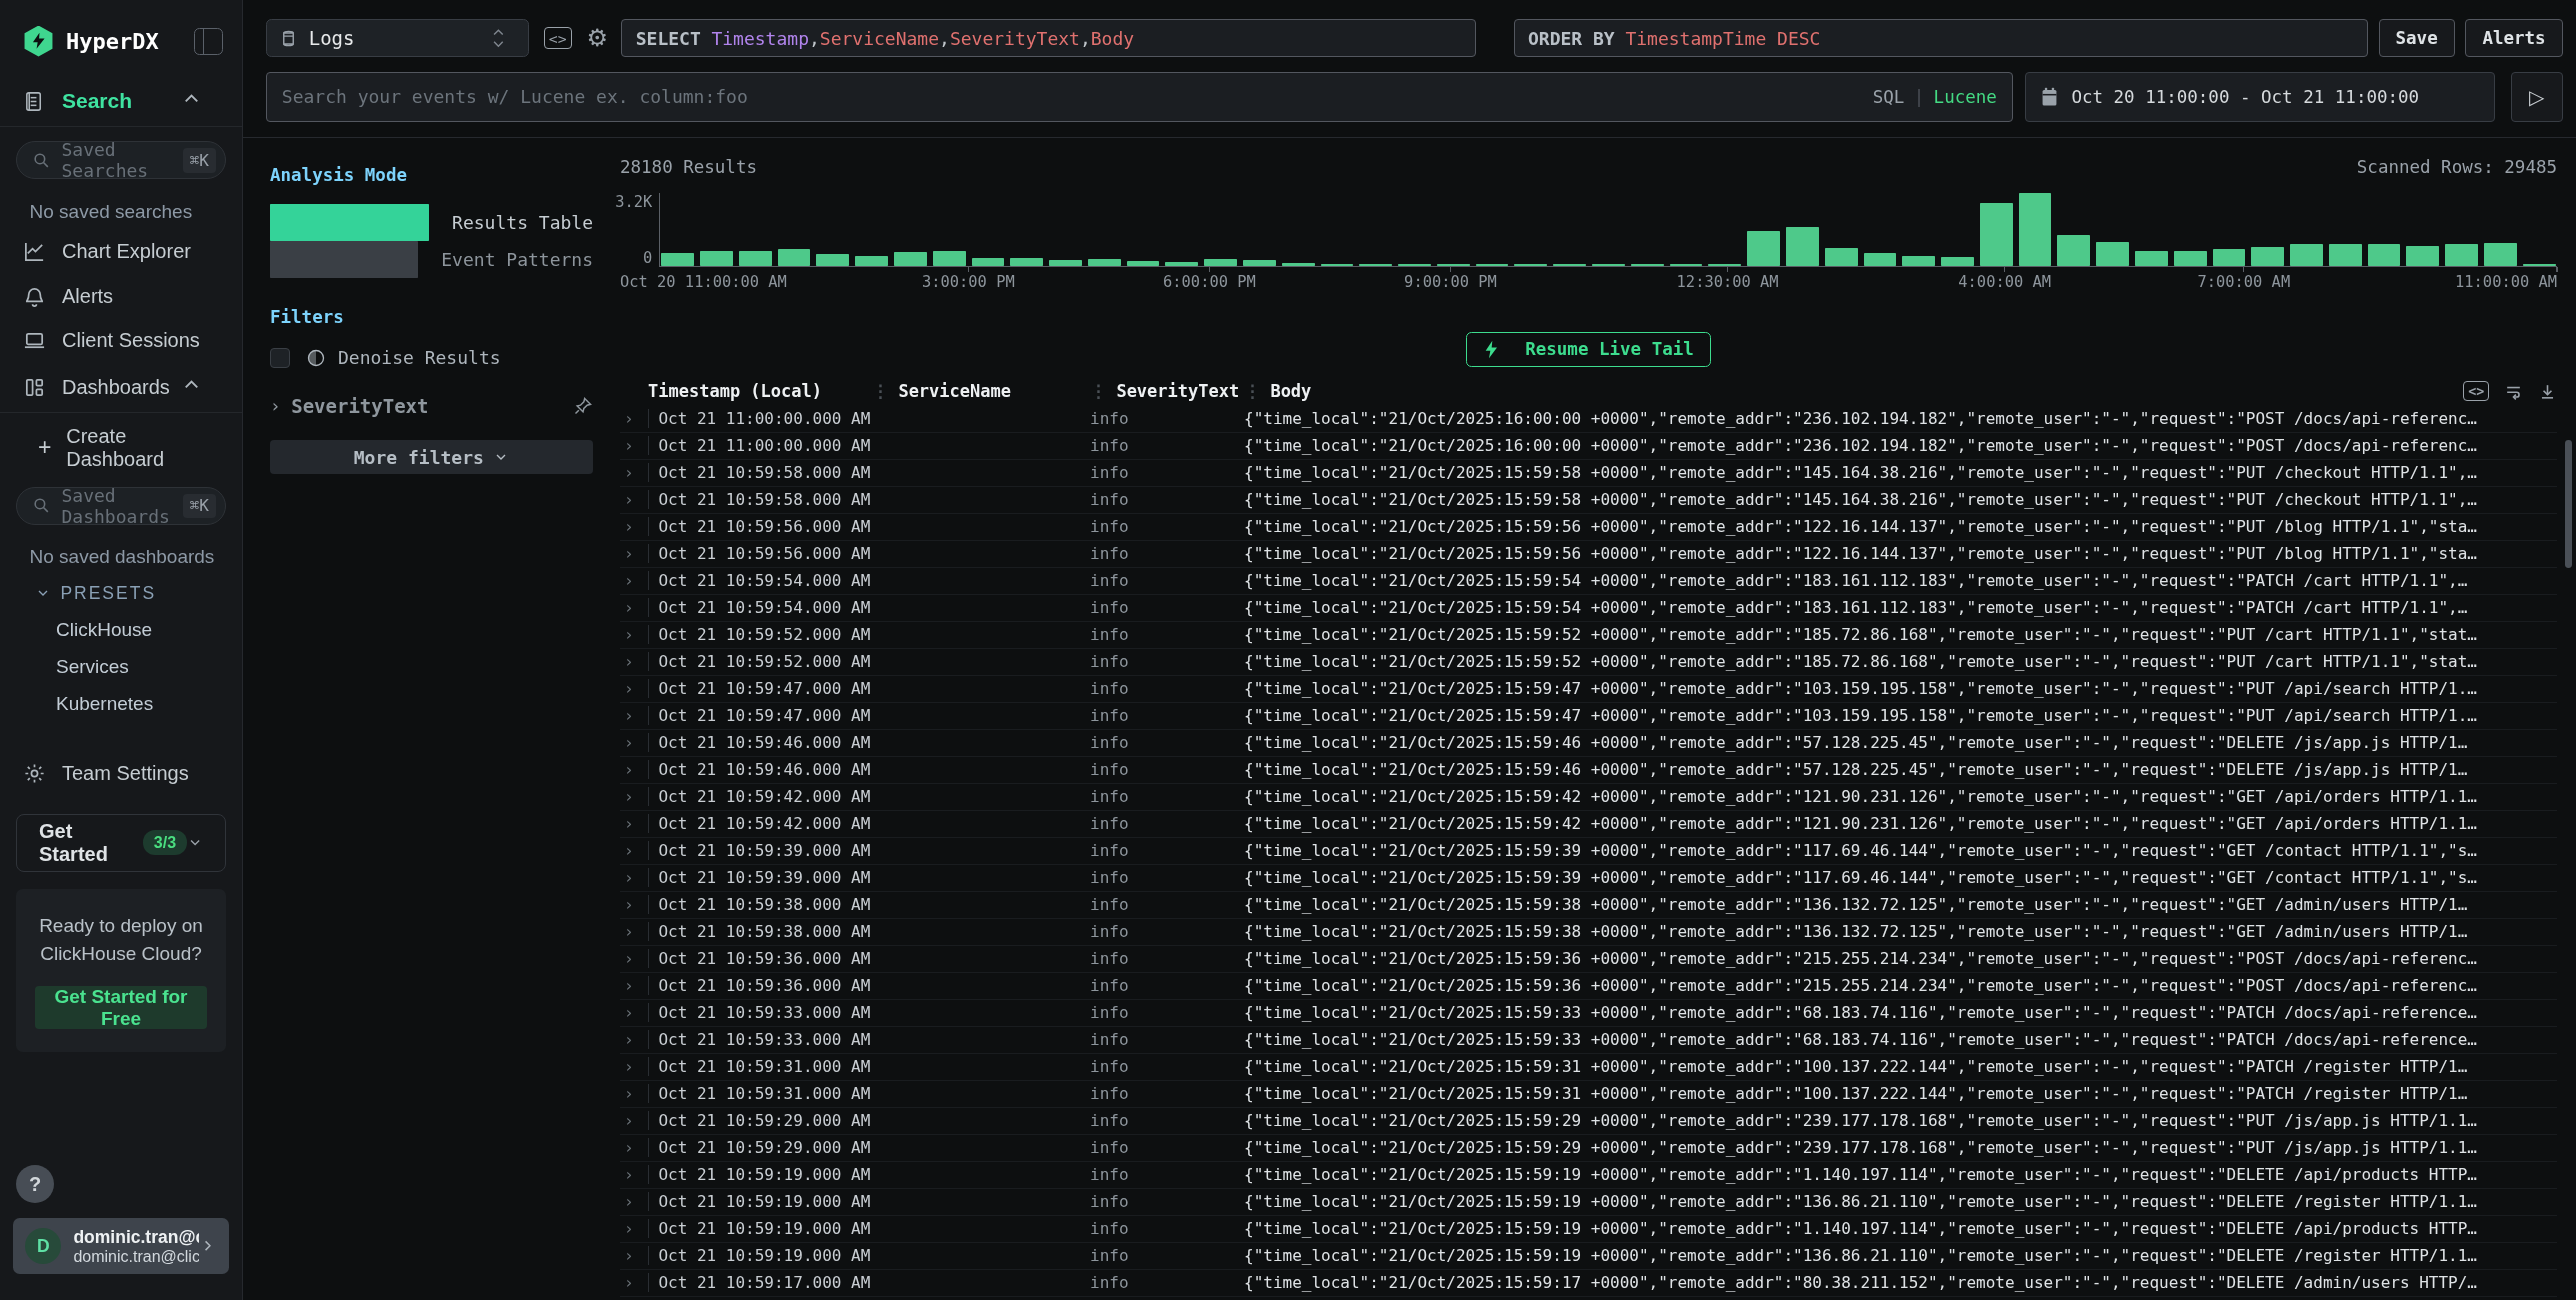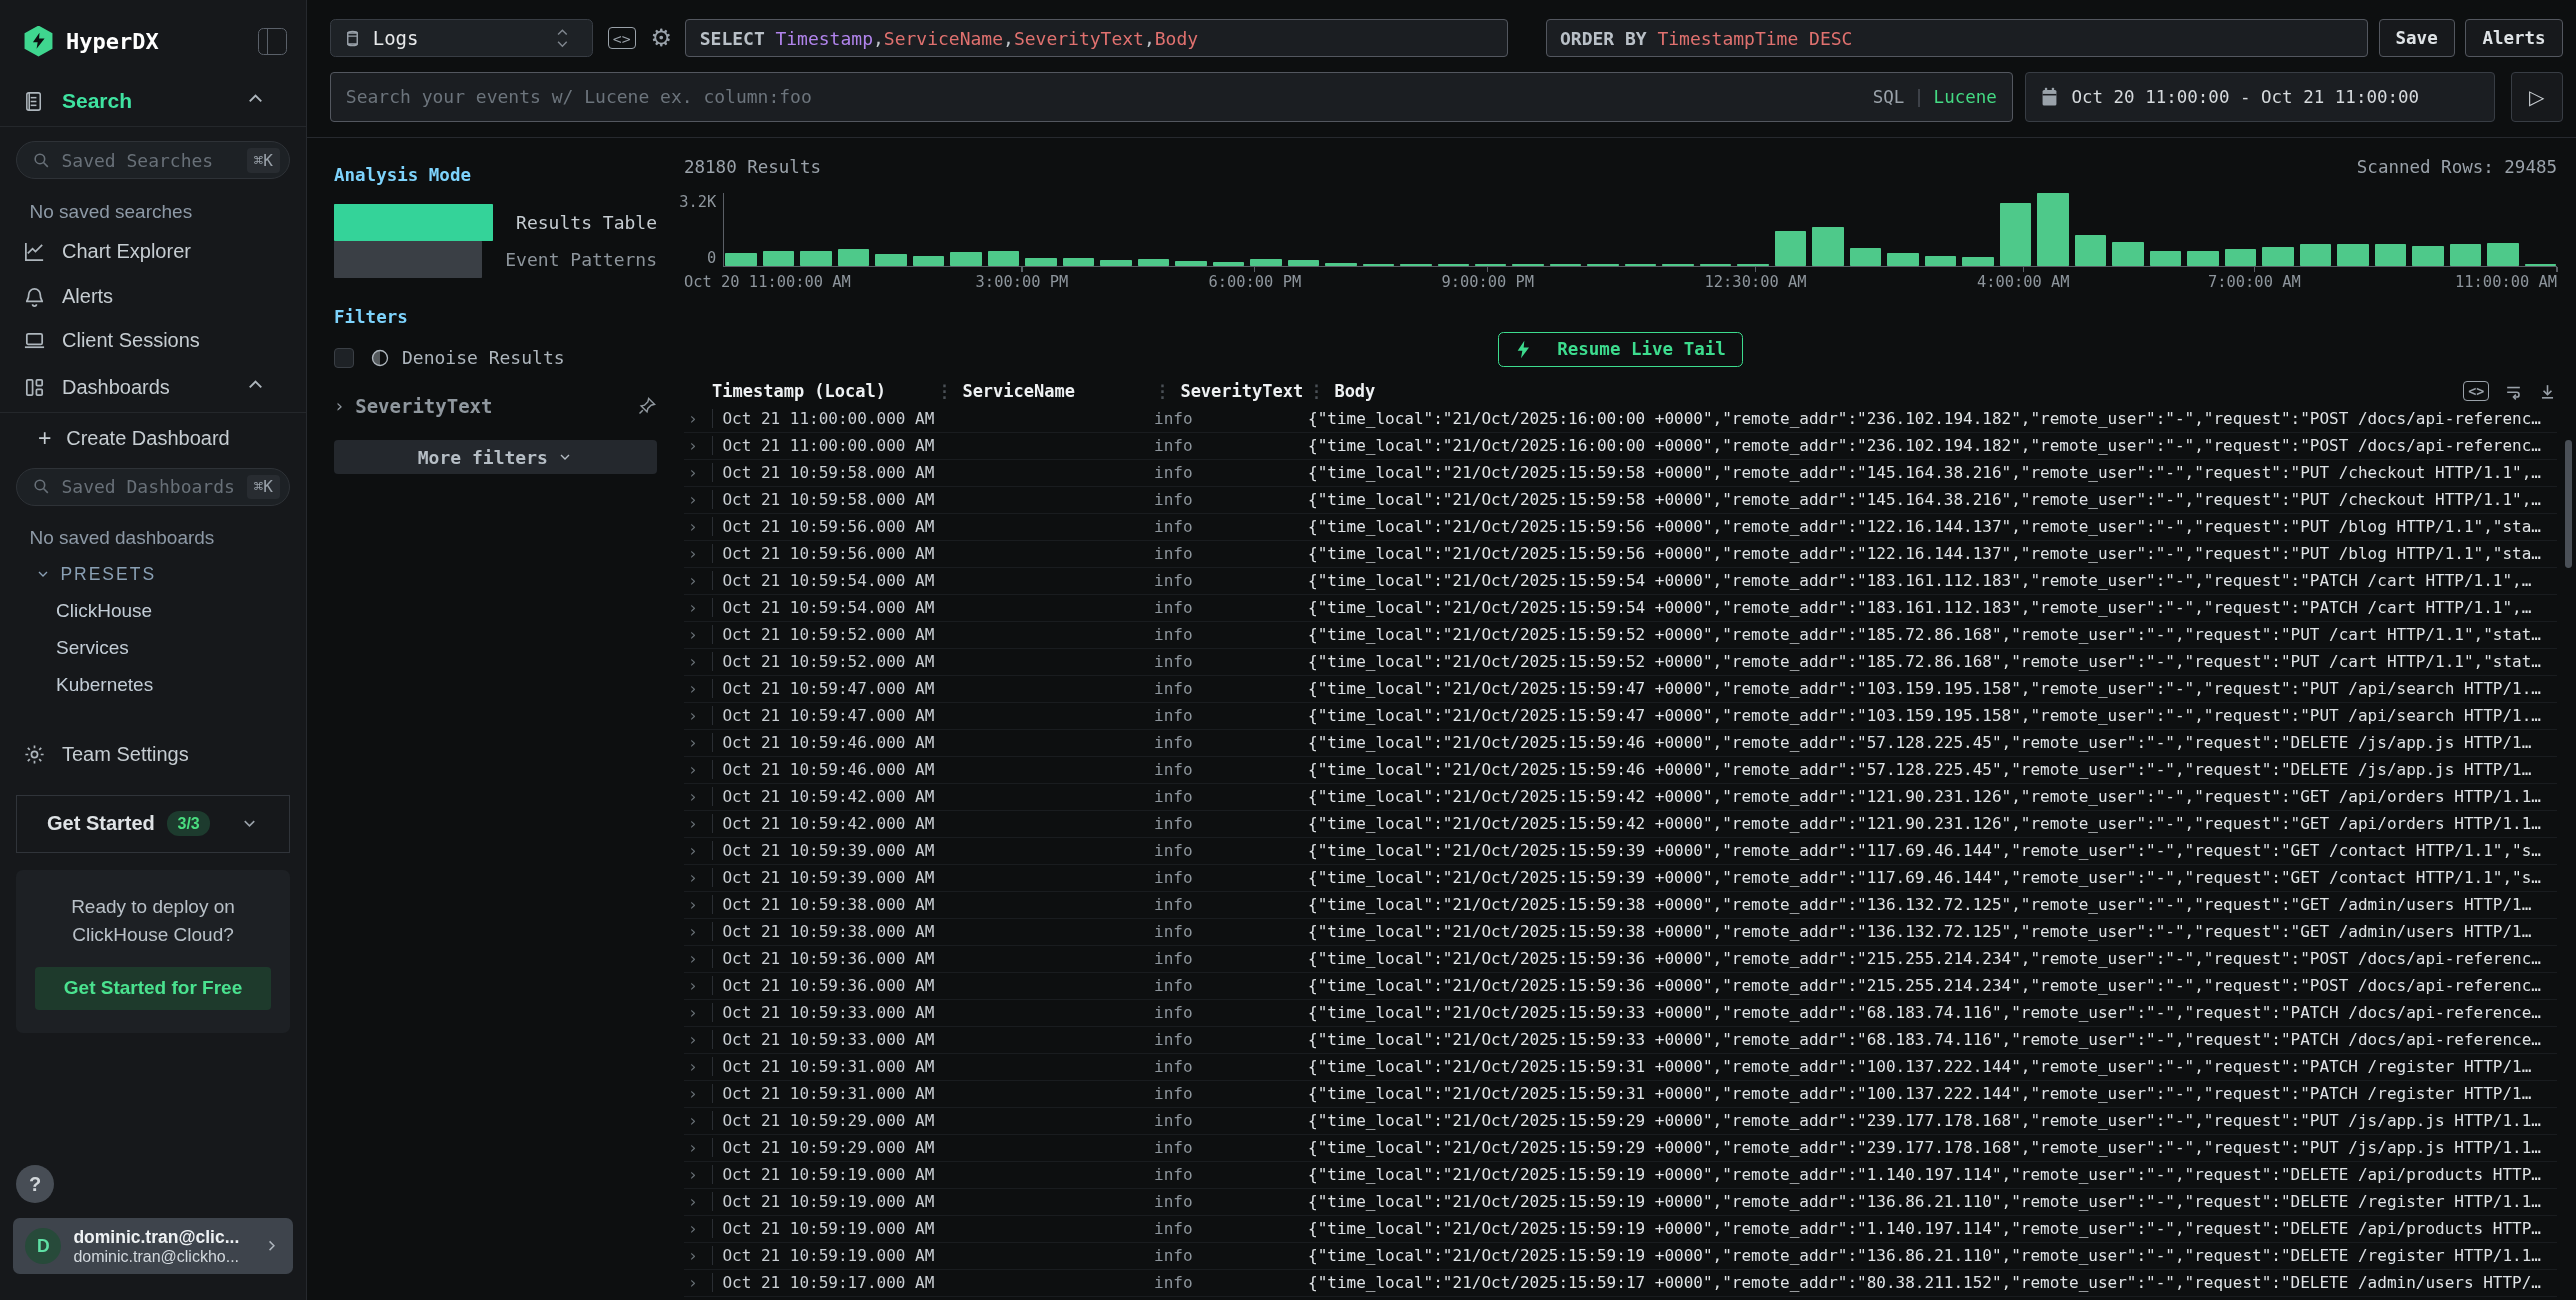--- a/index.html
+++ b/index.html
@@ -3,21 +3,21 @@
 <meta charset="utf-8">
 <style>
   * { margin:0; padding:0; box-sizing:border-box; }
   html,body { width:2576px; height:1301px; overflow:hidden; background:#0d0f10;
     font-family:"Liberation Sans", sans-serif; color:#e7e9ea; }
   .mono { font-family:"DejaVu Sans Mono", monospace; }
 
   .app { display:flex; width:100%; height:100%; }
 
   
-  .sidebar { width:307px; height:100%; background:#16181b; border-right:0.7px solid #26292e;
+  .sidebar { width:243px; height:100%; background:#16181b; border-right:0.7px solid #26292e;
     display:flex; flex-direction:column; position:relative; flex-shrink:0; }
   .logo-row { display:flex; align-items:center; padding:25.5px 19px 20px 23px; }
   .logo-hex { width:31px; height:31px; background:#3fd68f;
     clip-path:polygon(50% 0,95% 25%,95% 75%,50% 100%,5% 75%,5% 25%); display:flex;
     align-items:center; justify-content:center; margin-right:12px; }
   .logo-hex svg { width:17.5px; height:17.5px; }
   .logo-text { font-family:"DejaVu Sans Mono", monospace; font-weight:bold; font-size:22px; color:#fff; }
   .collapse-btn { margin-left:auto; width:29.5px; height:27px; border:1.3px solid #5a6069; border-radius:5.4px;
     position:relative; cursor:pointer; }
   .collapse-btn:after { content:""; position:absolute; left:8px; top:0; bottom:0; width:1.3px; background:#5a6069; }
@@ -37,22 +37,22 @@
     font-size:16px; font-family:"DejaVu Sans Mono", monospace; }
   .muted-line { color:#8d99a6; font-size:19px; padding:6.7px 16px 6.7px 29.5px; }
 
   .sub-item { font-size:19px; color:#c3cdd6; padding:7.4px 16px 7.4px 56px; cursor:pointer; }
   .presets-row { display:flex; align-items:center; color:#8aa0b5; font-size:17.5px; letter-spacing:2px;
     padding:8px 16px 8px 35px; cursor:pointer; }
   .presets-row svg { width:16px; height:16px; stroke:#8aa0b5; margin-right:9.4px; }
   .create-row { display:flex; align-items:center; font-size:20px; color:#c6cdd2; padding:12px 16px 12px 38px; cursor:pointer; }
   .create-row .plus { font-size:23px; margin-right:14.8px; color:#c6cdd2; }
 
-  .get-started { margin:17.5px 16px 0; border:0.7px solid #30343a; border-radius:0; height:58px;
-    display:flex; align-items:center; padding:0 30px; cursor:pointer; }
+  .get-started { margin:17.5px 16px 0; border:0.7px solid #30343a; border-radius:8px; height:58px;
+    display:flex; align-items:center; padding:0 22px; cursor:pointer; }
   .get-started .gs-label { font-weight:bold; font-size:20px; color:#dfe3e6; }
   .gs-badge { margin-left:12px; background:#1d3b2e; color:#4ade80; font-weight:bold; font-size:16px;
     border-radius:12px; padding:3.4px 10.7px; }
   .get-started svg { margin-left:auto; width:19px; height:19px; stroke:#9aa2aa; }
 
   .promo { margin:17.5px 16px; background:#1d2024; border-radius:6.7px; padding:23px 19px; text-align:center; }
   .promo .p-line { color:#b9c1c8; font-size:19px; line-height:28px; }
   .promo-btn { margin-top:17.5px; width:100%; height:43px; background:#1e3a2c; border:none; border-radius:4px;
     color:#4ae28f; font-weight:bold; font-size:19px; cursor:pointer; font-family:"Liberation Sans",sans-serif; }
 

